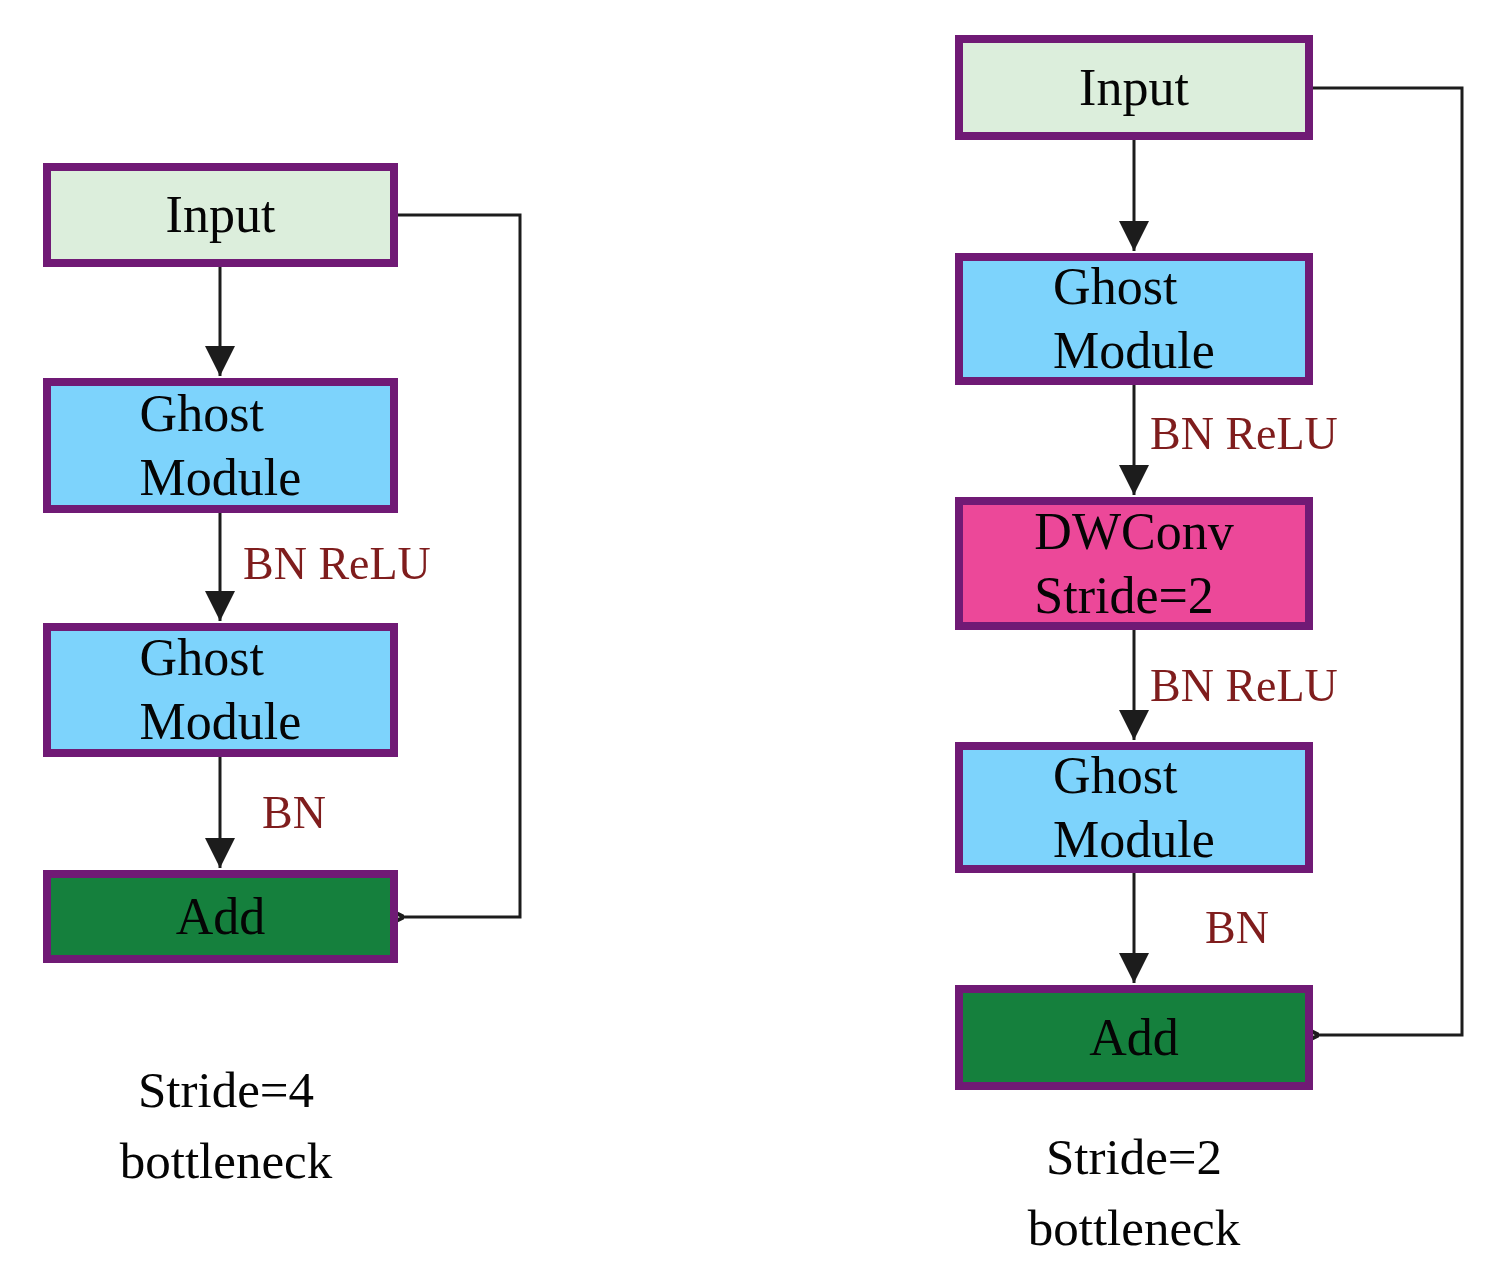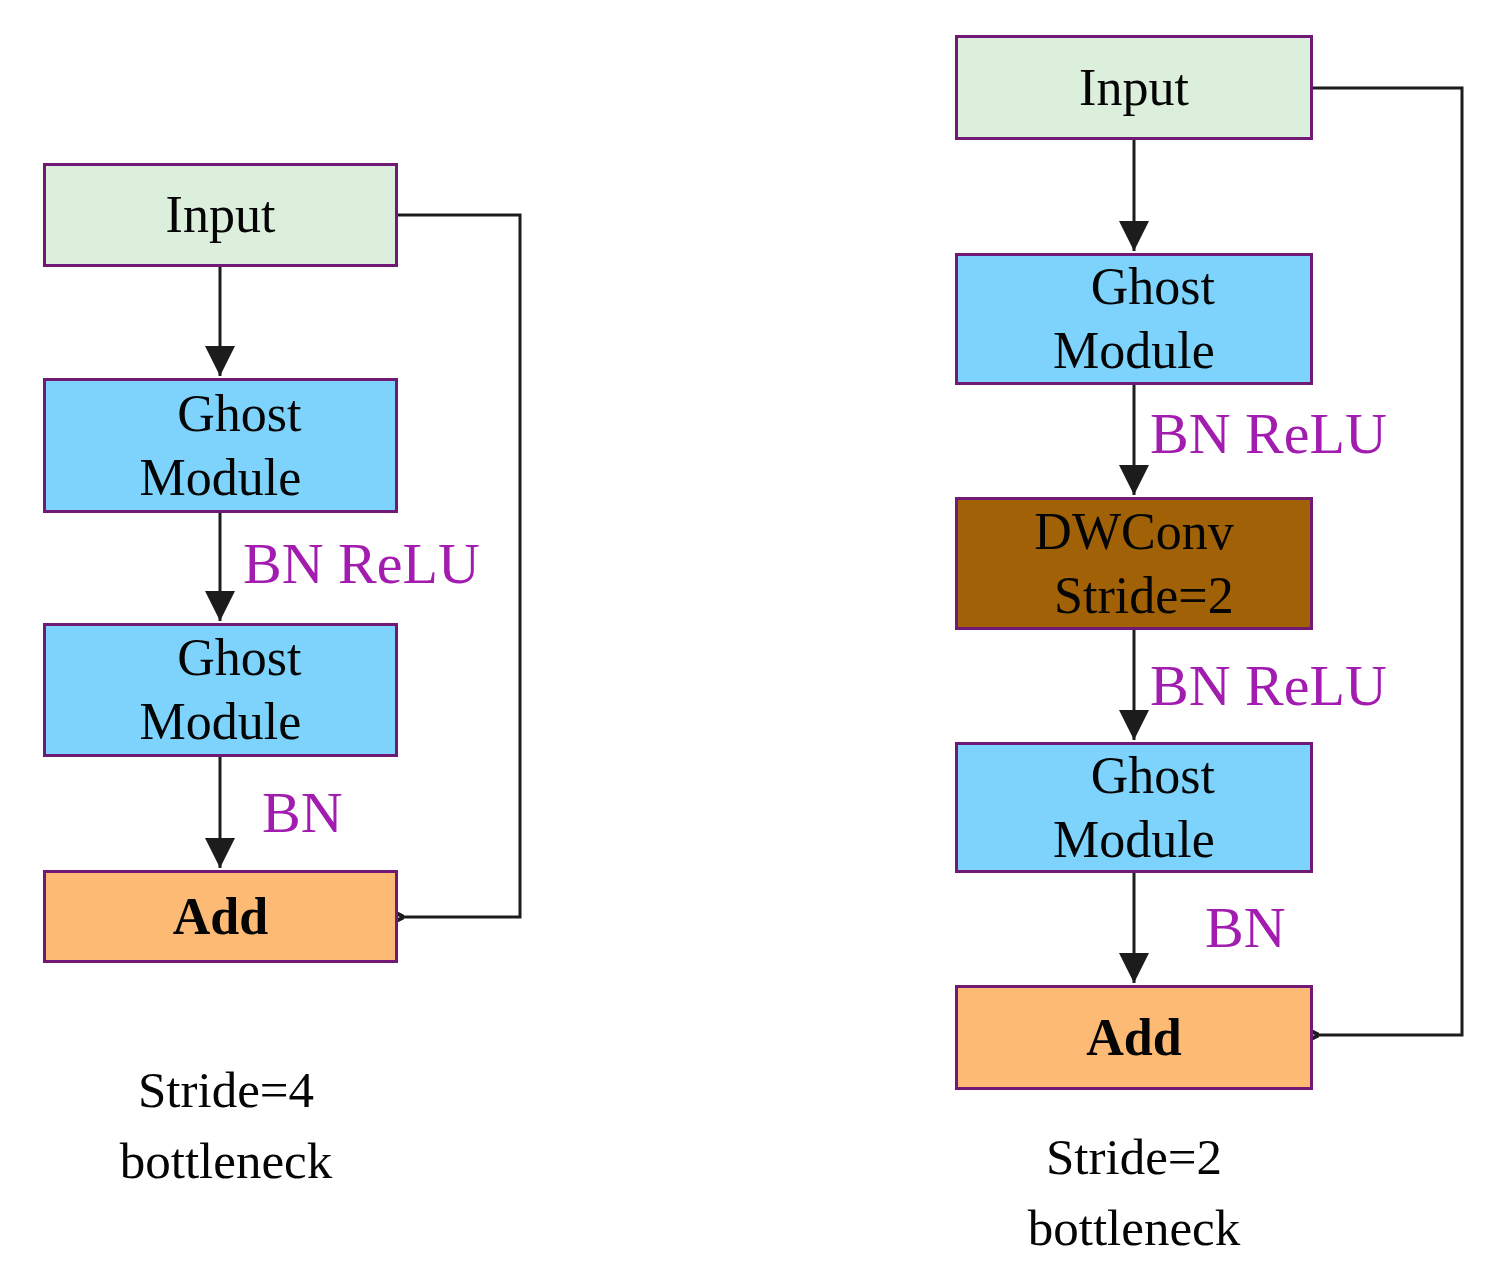--- a/index.html
+++ b/index.html
@@ -7,39 +7,39 @@
     position:relative;
     width:1488px;height:1266px;
     background:#ffffff;
     font-family:"Liberation Serif","DejaVu Serif",serif;
     color:#000;
     overflow:hidden;
   }
   .node{
     position:absolute;
     box-sizing:border-box;
-    border:3px solid #701a75;
+    border:8px solid #701a75;
     display:flex;align-items:center;justify-content:center;
-    text-align:right;
+    text-align:left;
     font-size:52px;
     line-height:64px;
     white-space:pre-line;
     color:#050505;
   }
   .fill-input{background:#dceedc;}
   .fill-ghost{background:#7dd3fc;}
-  .fill-dwconv{background:#a16207;}
-  .fill-add{background:#fdba74;font-weight:bold;}
+  .fill-dwconv{background:#ec4899;}
+  .fill-add{background:#15803d;}
 
   .edge-label{
     position:absolute;
-    font-size:58px;
+    font-size:46px;
     line-height:52px;
     white-space:nowrap;
-    color:#a21caf;
+    color:#7f1d1d;
   }
   .caption{
     position:absolute;
     font-size:51px;
     line-height:71px;
     text-align:center;
     white-space:pre-line;
     color:#050505;
   }
   .arrows{position:absolute;left:0;top:0;width:1488px;height:1266px;}

